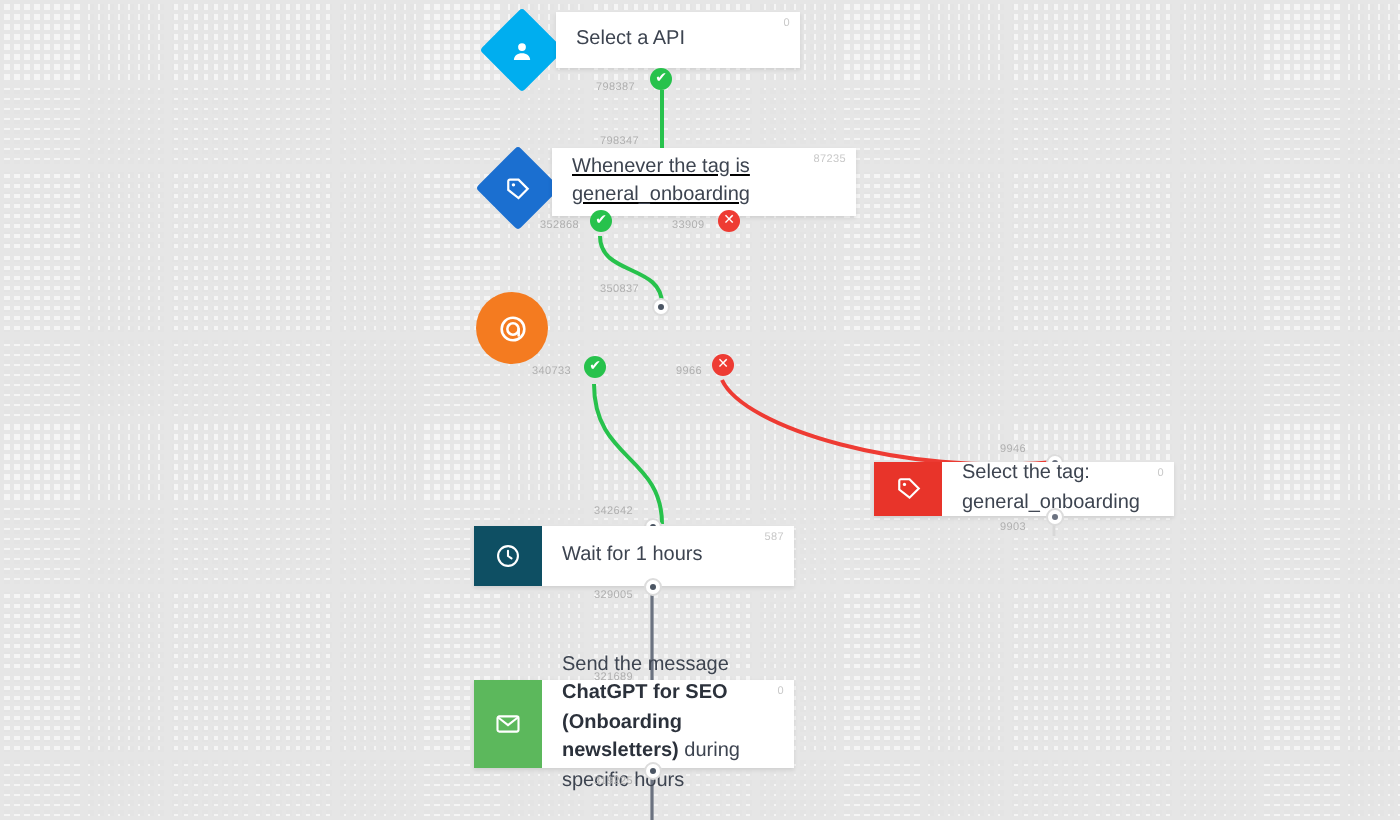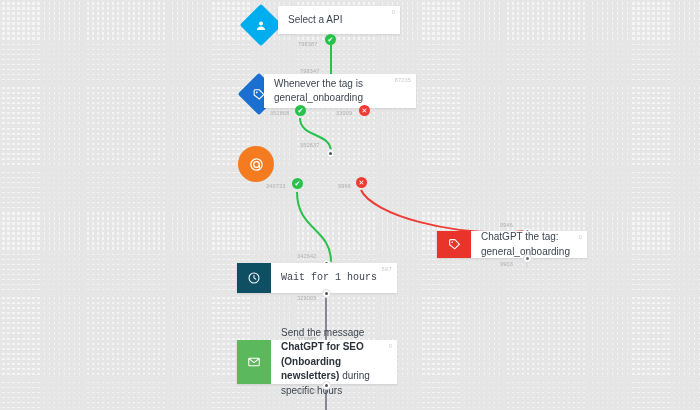--- a/index.html
+++ b/index.html
@@ -152,21 +152,21 @@
 
   <div class="node" style="left:244px;top:74px;">
     <div class="icon-diamond" style="left:0;top:5px;background:#1b6fd0;">
       <span class="glyph">
         <svg width="13" height="13" viewBox="0 0 24 24" fill="none" stroke="#fff" stroke-width="2">
           <path d="M3 12.5V4.5a1.5 1.5 0 0 1 1.5-1.5h8L21 11.5 12.5 20z" fill="none"></path>
           <circle cx="7.8" cy="7.8" r="1.6" fill="#fff" stroke="none"></circle>
         </svg>
       </span>
     </div>
-    <div class="card" style="margin-left:20px;width:152px;height:34px;">
+    <div class="card" style="margin-left:32px;width:152px;height:34px;text-decoration:underline;">
       <span class="card-text">Whenever the tag is general_onboarding</span>
       <span class="card-badge">87235</span>
     </div>
   </div>
 
   <div class="badge ok" style="left:295px;top:105px;">
     <span>✔</span>
   </div>
   <div class="edge-label" style="left:270px;top:110px;">352868</div>
   <div class="badge no" style="left:359px;top:105px;">
@@ -200,32 +200,32 @@
   <div class="port" style="left:523px;top:227px;"></div>
 
   <div class="node" style="left:437px;top:231px;">
     <div class="card" style="width:150px;height:27px;padding:0;">
       <div class="icon-square" style="background:#e8342a;">
         <svg width="13" height="13" viewBox="0 0 24 24" fill="none" stroke="#fff" stroke-width="2">
           <path d="M3 12.5V4.5a1.5 1.5 0 0 1 1.5-1.5h8L21 11.5 12.5 20z"></path>
           <circle cx="7.8" cy="7.8" r="1.5" fill="#fff" stroke="none"></circle>
         </svg>
       </div>
-      <span class="card-text">ChatGPT the tag: general_onboarding</span>
+      <span class="card-text">Select the tag: general_onboarding</span>
       <span class="card-badge">0</span>
     </div>
   </div>
 
   <div class="port" style="left:523px;top:254px;"></div>
   <div class="edge-label" style="left:500px;top:261px;">9903</div>
 
   <div class="edge-label" style="left:297px;top:253px;">342642</div>
   <div class="port dark" style="left:322px;top:259px;"></div>
 
-  <div class="node" style="left:237px;top:263px;font-family:Liberation Mono, monospace;">
+  <div class="node" style="left:237px;top:263px;">
     <div class="card" style="width:160px;height:30px;padding:0;">
       <div class="icon-square" style="background:#0e4f63;">
         <svg width="14" height="14" viewBox="0 0 24 24" fill="none" stroke="#fff" stroke-width="1.8">
           <circle cx="12" cy="12" r="8.5"></circle>
           <path d="M12 7.5V12l3 2" stroke-linecap="round"></path>
         </svg>
       </div>
       <span class="card-text">Wait for 1 hours</span>
       <span class="card-badge">587</span>
     </div>

